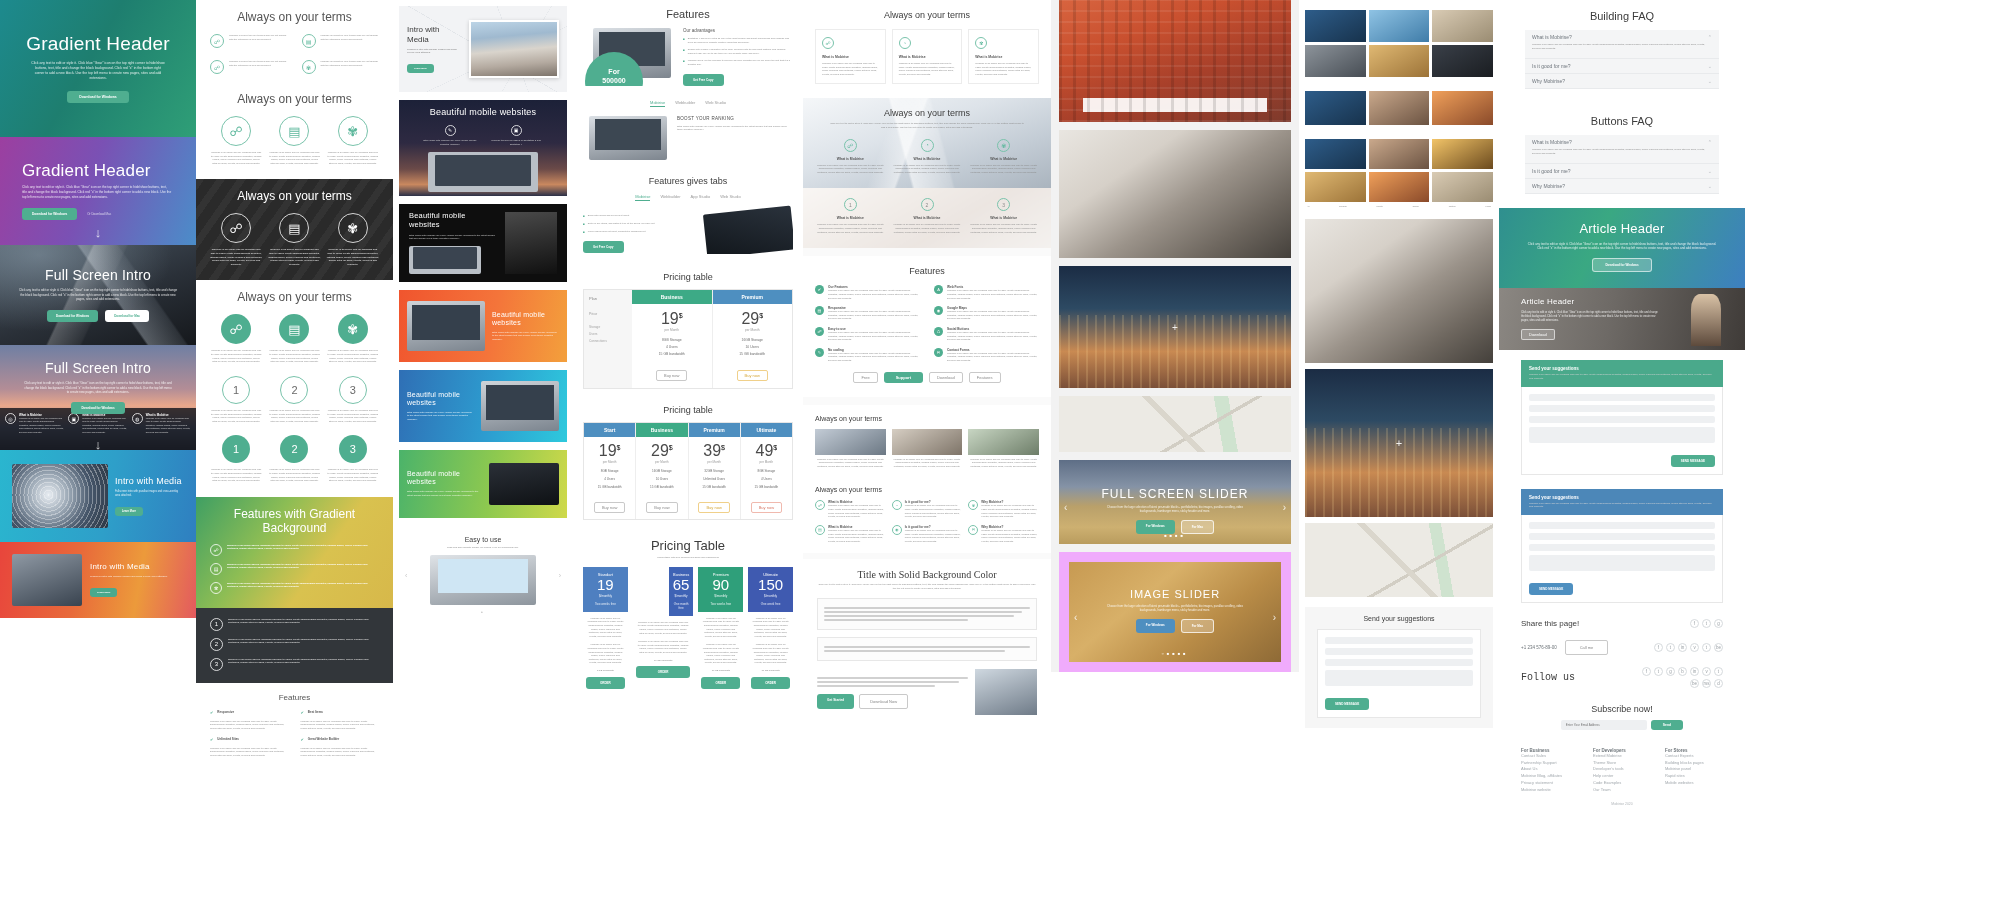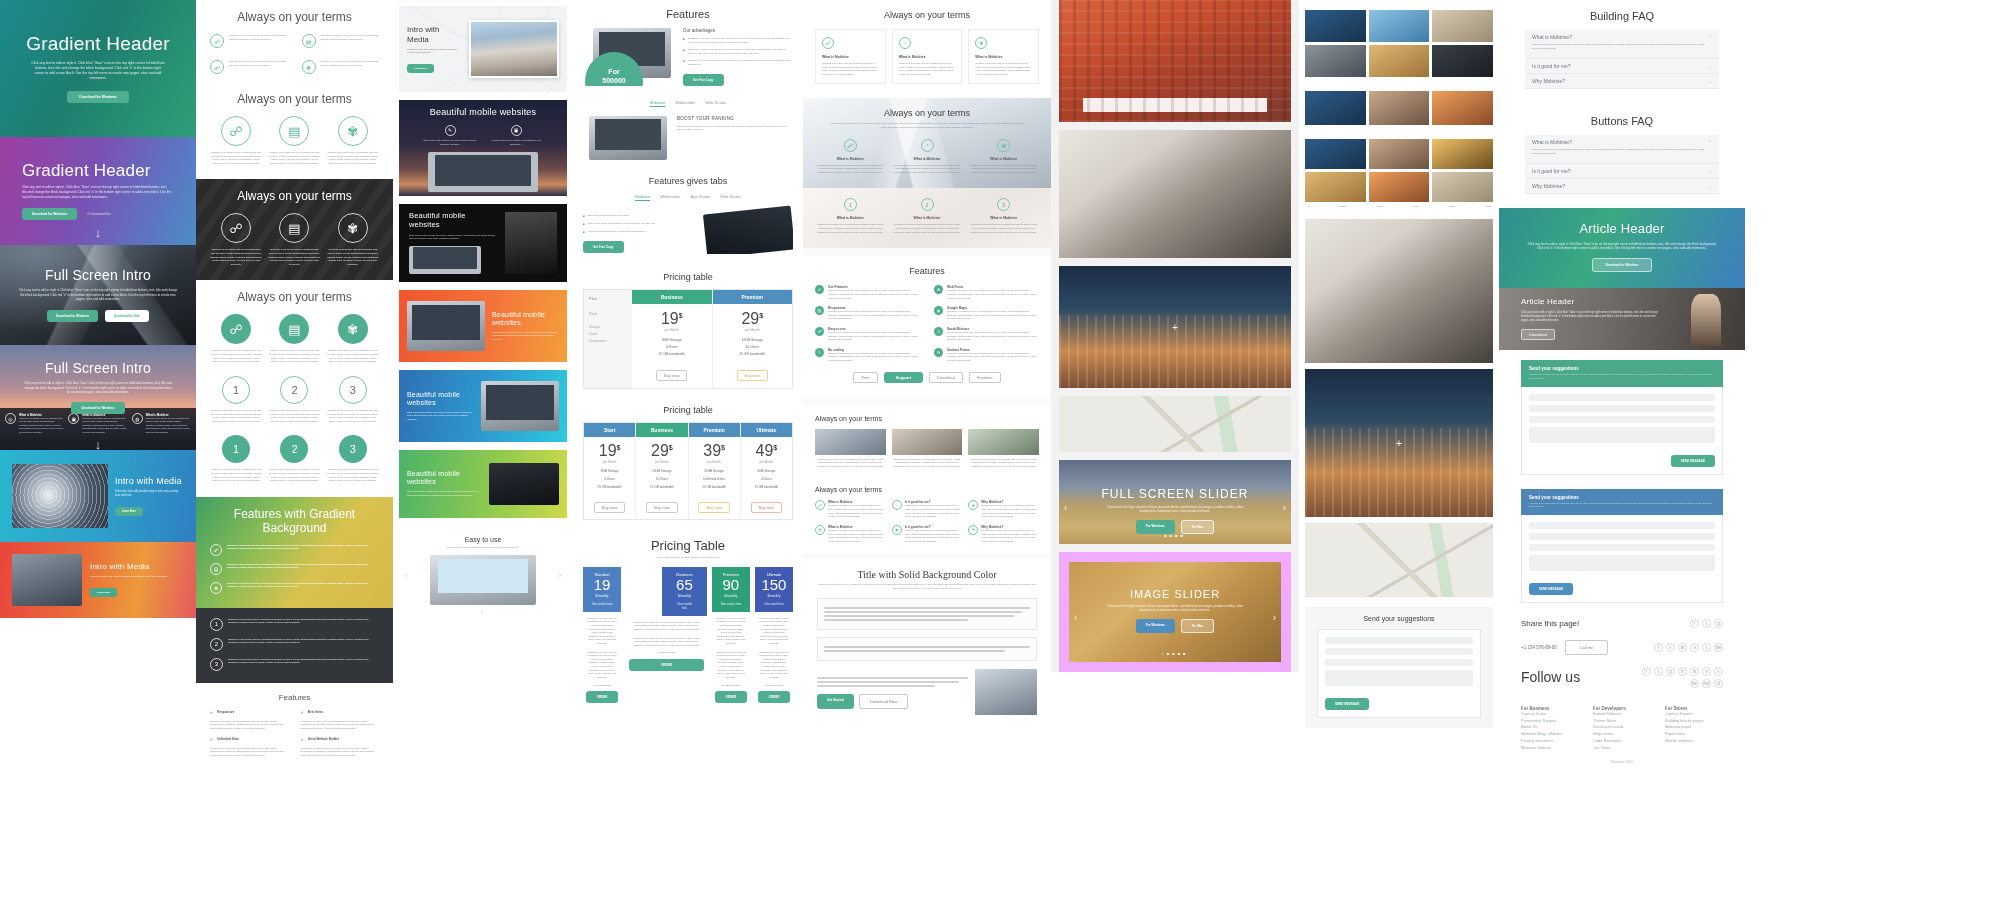--- a/index.html
+++ b/index.html
@@ -675,21 +675,21 @@
             <div style="font-size:3px;opacity:.85;margin-top:4px;">Two weeks free</div>
           </div>
           <div class="mini-txt ctr" style="padding:5px 4px;">Mobirise is an offline app for Windows and Mac to easily create small/medium websites, landing pages, online resumes and portfolios, promo sites for apps, events, services and products.</div>
           <div class="mini-txt ctr" style="padding:0 4px;">Mobirise is an offline app for Windows and Mac to easily create small/medium websites, landing pages, online resumes and portfolios, promo sites for apps, events, services and products.</div>
           <div class="mini-txt ctr" style="padding:4px;">5 GB bandwidth</div>
           <div style="padding:0 3px;">
               <a class="btn" style="display:block;font-size:3px;padding:4px 0;">ORDER</a>
             </div>
         </div>
         <div style="flex:1;">
-          <div class="pcard" style="background:#3f63b5;padding:5px 14px 6px;margin-left:36px;">
+          <div class="pcard" style="background:#3f63b5;padding:5px 4px 6px;margin-left:36px;">
             <div style="font-size:4px;">Business</div>
             <div style="font-size:15px;font-weight:300;line-height:1.1;">65</div>
             <div style="font-size:3px;opacity:.9;">$/monthly</div>
             <div style="font-size:3px;opacity:.85;margin-top:4px;">One month free</div>
           </div>
           <div class="mini-txt ctr" style="padding:5px 4px;">Mobirise is an offline app for Windows and Mac to easily create small/medium websites, landing pages, online resumes and portfolios, promo sites for apps, events, services and products.</div>
           <div class="mini-txt ctr" style="padding:0 4px;">Mobirise is an offline app for Windows and Mac to easily create small/medium websites, landing pages, online resumes and portfolios, promo sites for apps, events, services and products.</div>
           <div class="mini-txt ctr" style="padding:4px;">10 GB bandwidth</div>
           <div style="padding:0 3px;">
               <a class="btn" style="display:block;font-size:3px;padding:4px 0;">ORDER</a>
@@ -1161,35 +1161,42 @@
         <span class="soc">f</span>
         <span class="soc">t</span>
         <span class="soc">in</span>
         <span class="soc">v</span>
         <span class="soc">t</span>
         <span class="soc">be</span>
       </div>
     </div>
 
     <div class="blk" style="padding:6px 22px;display:flex;align-items:center;">
-      <div class="ttl-dark" style="font-size:14px;flex:1;">Follow us</div>
+      <div class="ttl-dark" style="font-size:10px;flex:1;font-family:Liberation Mono, monospace;">Follow us</div>
       <div style="display:flex;flex-wrap:wrap;gap:3px;width:82px;justify-content:flex-end;">
         <span class="soc">f</span>
         <span class="soc">t</span>
         <span class="soc">g</span>
         <span class="soc">b</span>
         <span class="soc">in</span>
         <span class="soc">v</span>
         <span class="soc">t</span>
         <span class="soc">be</span>
         <span class="soc">rss</span>
         <span class="soc">d</span>
       </div>
     </div>
 
+    <div class="blk" style="padding:10px 22px 6px;text-align:center;">
+      <div class="ttl-dark" style="font-size:9px;">Subscribe now!</div>
+      <div style="display:flex;gap:4px;justify-content:center;margin-top:6px;">
+        <input class="inp" style="width: 86px; border: 0px; font-size: 3px; color: rgb(168, 174, 179); padding: 0px 5px; height: 10px;" placeholder="Enter Your Email Address">
+        <a class="btn" style="font-size:3.4px;padding:2px 12px;display:flex;align-items:center;">Send</a>
+      </div>
+    </div>
 
     <div class="blk" style="padding:12px 22px 8px;display:flex;gap:14px;">
       <div style="flex:1;">
         <div class="footcol-h">For Business</div>
         <div class="footcol-i">Contact Sales</div>
         <div class="footcol-i">Partnership Support</div>
         <div class="footcol-i">About Us</div>
         <div class="footcol-i">Mobirise Blog, affiliates</div>
         <div class="footcol-i">Privacy statement</div>
         <div class="footcol-i">Mobirise website</div>

